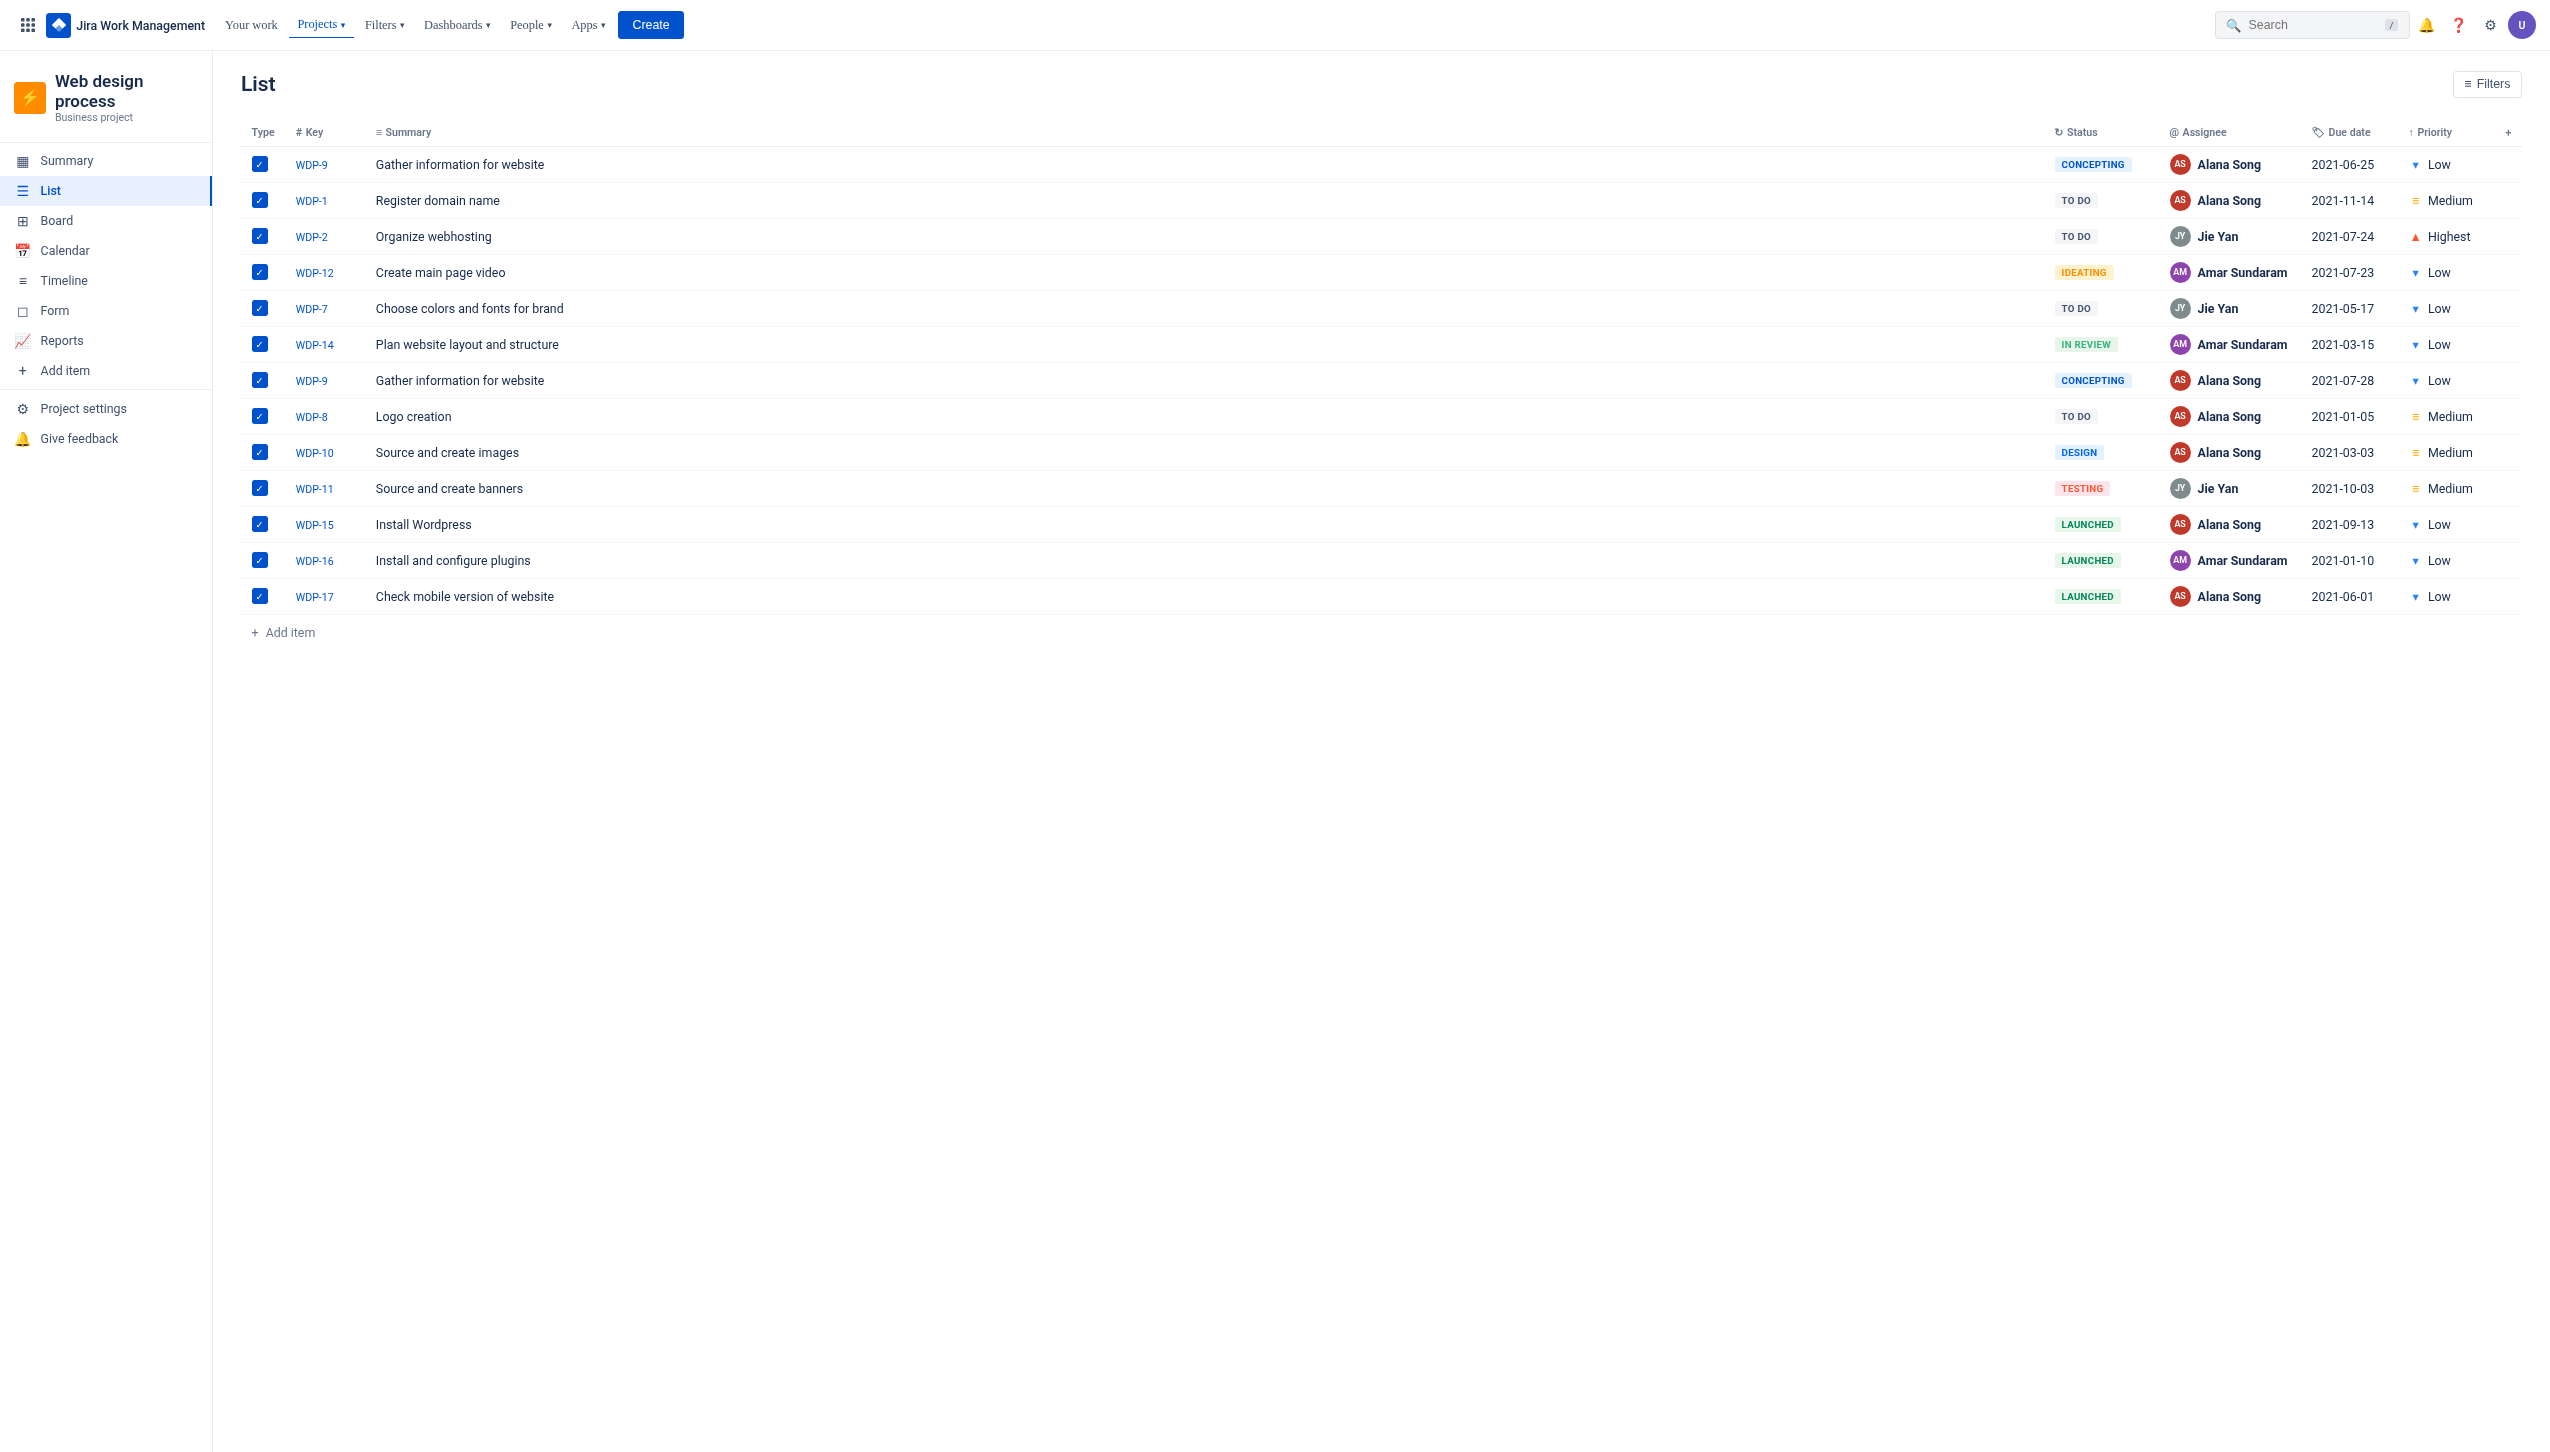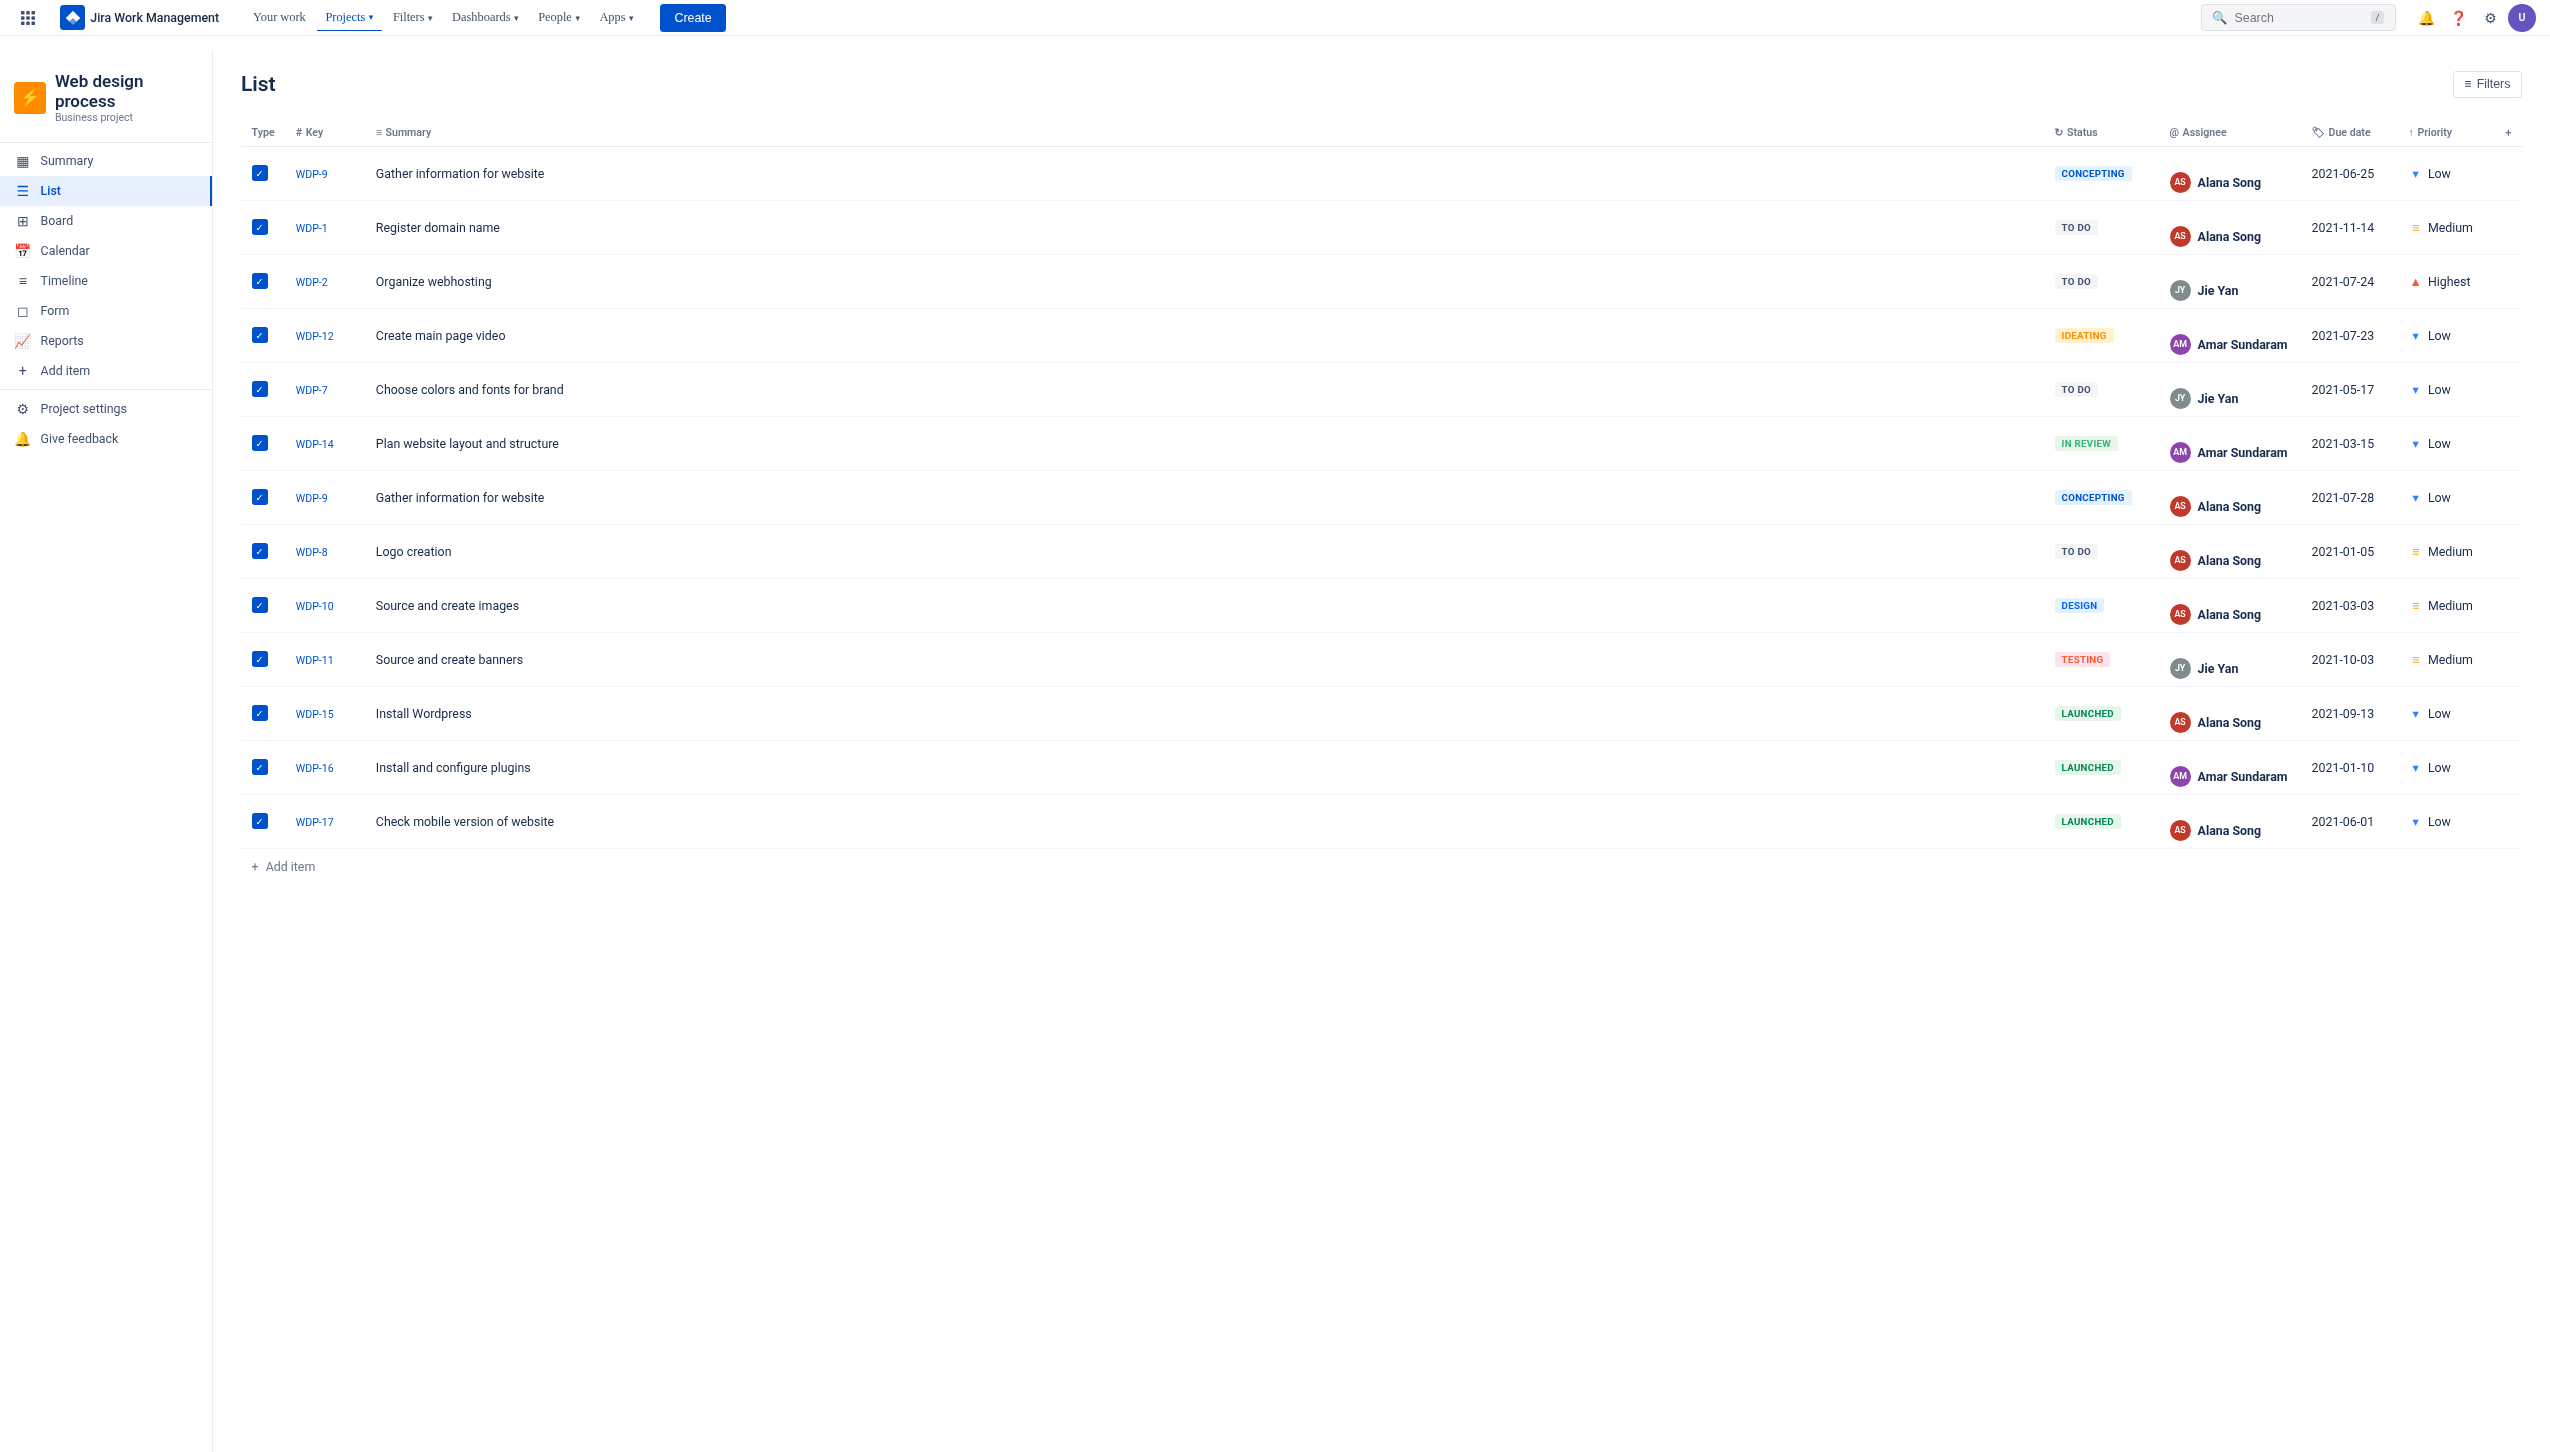--- a/index.html
+++ b/index.html
@@ -1,22 +1,22 @@
 <!DOCTYPE html>
 <html style="font-size:14px"><head>
   <meta charset="utf-8">
   <style>
     * { box-sizing: border-box; margin: 0; padding: 0; }
     body { font-family: -apple-system, BlinkMacSystemFont, 'Segoe UI', Roboto, sans-serif; background: #fff; color: #172b4d; font-size: 12.4px; }
 
     
     .topnav {
-      display: flex; align-items: center; height: 36px;
+      display: flex; align-items: center; height: 51px;
       background: #fff; border-bottom: 0.9px solid #ebecf0;
-      padding: 0 14px; gap: 18px; position: fixed; top: 0; left: 0; right: 0; z-index: 100;
+      padding: 0 14px; gap: 4px; position: fixed; top: 0; left: 0; right: 0; z-index: 100;
     }
     .topnav-grid-icon { width: 28px; height: 28px; display: flex; align-items: center; justify-content: center; cursor: pointer; border-radius: 3.5px; color: #42526e; }
     .topnav-logo { display: flex; align-items: center; gap: 5.3px; margin-right: 7px; cursor: pointer; }
     .topnav-logo-icon { width: 25px; height: 25px; background: #0052cc; border-radius: 3.5px; display: flex; align-items: center; justify-content: center; }
     .topnav-logo-text { font-size: 12.4px; font-weight: 500; color: #172b4d; white-space: nowrap; }
     .topnav-nav { display: flex; align-items: center; gap: 1.8px; }
     .topnav-nav-item {
       display: flex; align-items: center; gap: 3.5px;
       padding: 5.3px 8.9px; border-radius: 3.5px; cursor: pointer;
       font-size: 12.4px; color: #42526e; font-weight: 400;
@@ -121,21 +121,21 @@
       letter-spacing: 0.3px; white-space: nowrap;
     }
     .status-concepting { background: #e3f2fd; color: #0052cc; }
     .status-todo { background: #f4f5f7; color: #42526e; }
     .status-ideating { background: #fff3cd; color: #ff8b00; }
     .status-inreview { background: #e8f5e9; color: #36b37e; }
     .status-design { background: #e3f2fd; color: #0065ff; }
     .status-testing { background: #fce4ec; color: #ff5630; }
     .status-launched { background: #e8f5e9; color: #00875a; }
 
-    .assignee-cell { display: flex; align-items: center; gap: 7px; margin-top: 18px; }
+    .assignee-cell { display: flex; align-items: center; gap: 7px; }
     .assignee-avatar {
       width: 21px; height: 21px; border-radius: 50%;
       display: flex; align-items: center; justify-content: center;
       font-size: 8.9px; font-weight: 600; color: #fff; flex-shrink: 0;
       overflow: hidden;
     }
     .assignee-name { font-size: 12.4px; color: #172b4d; font-weight: bold; }
 
     .duedate-text { font-size: 12.4px; color: #172b4d; }
 

